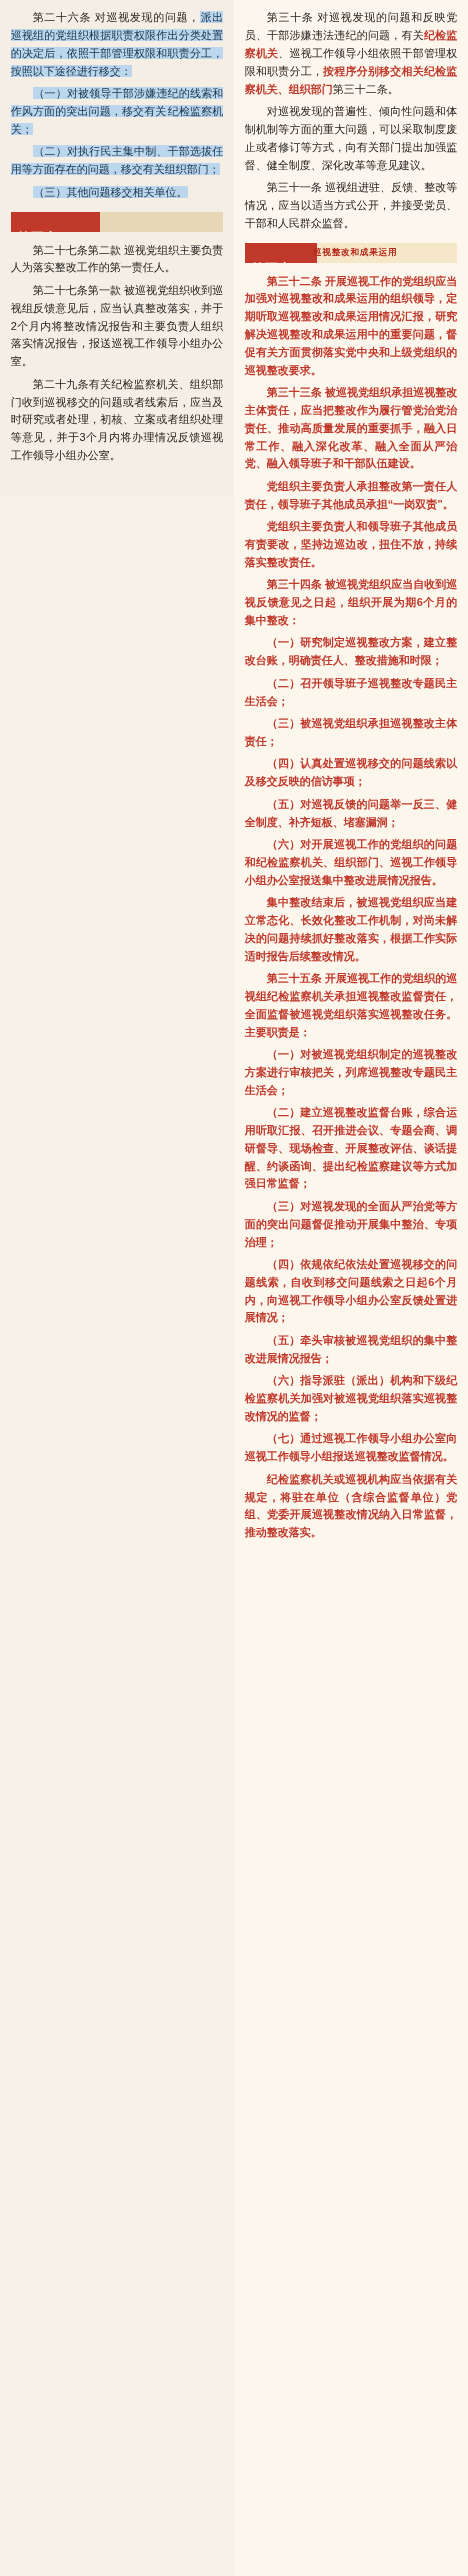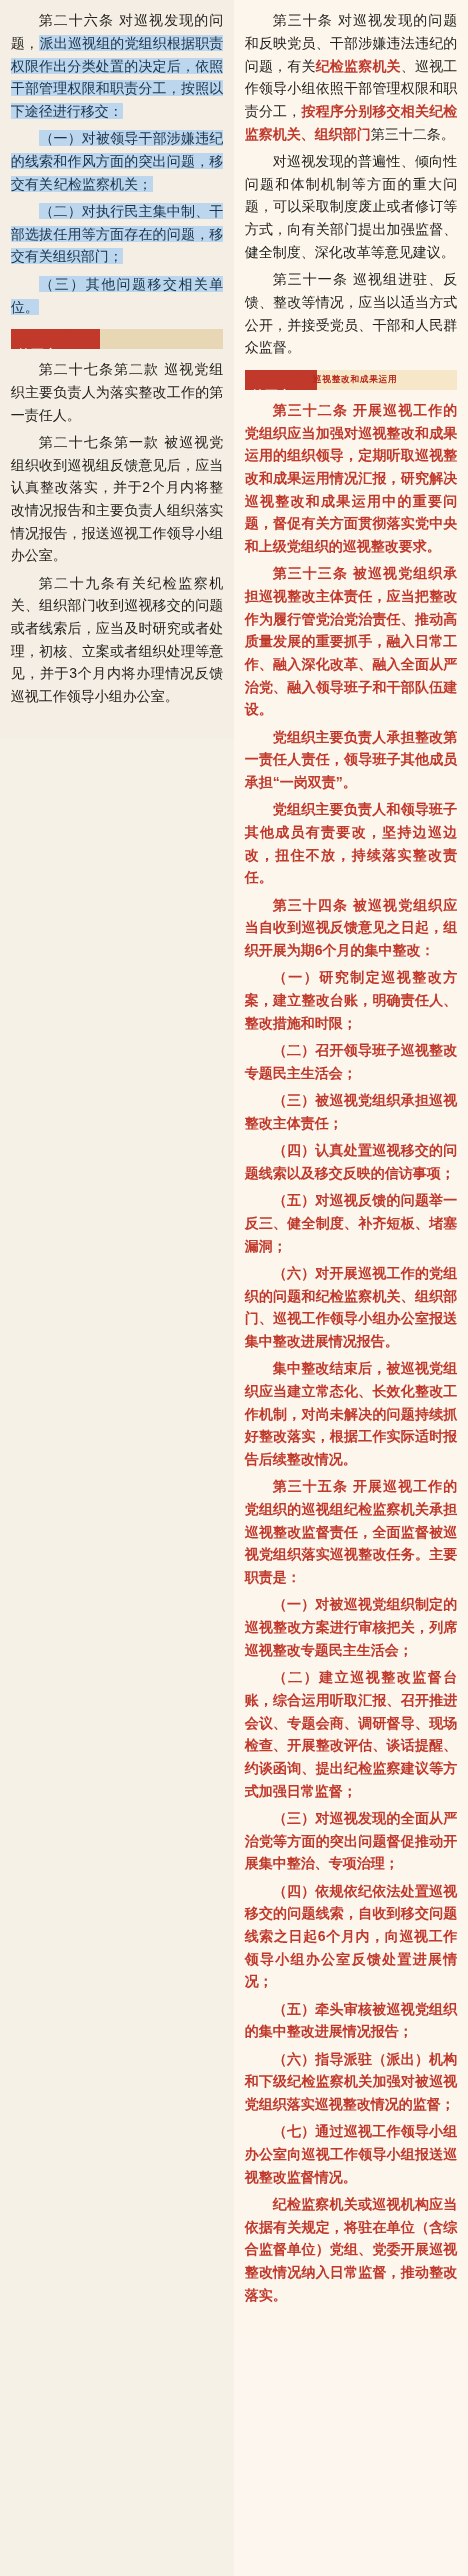--- a/index.html
+++ b/index.html
@@ -29,21 +29,21 @@
     padding: 9.4px 10.7px 27px 10.7px;
   }
   .col-left {
     background: #f4eee4;
   }
   .col-right {
     background: #fcf6ed;
   }
   p {
     margin: 0 0 4.7px 0;
-    font-size: 14px;
+    font-size: 11px;
     line-height: 1.62;
     text-indent: 2em;
     color: #23211e;
     text-align: justify;
   }
   .hl-blue {
     background: #bcd6ee;
     color: #17324a;
     padding: 0 0.7px;
     border-radius: 0.7px;

